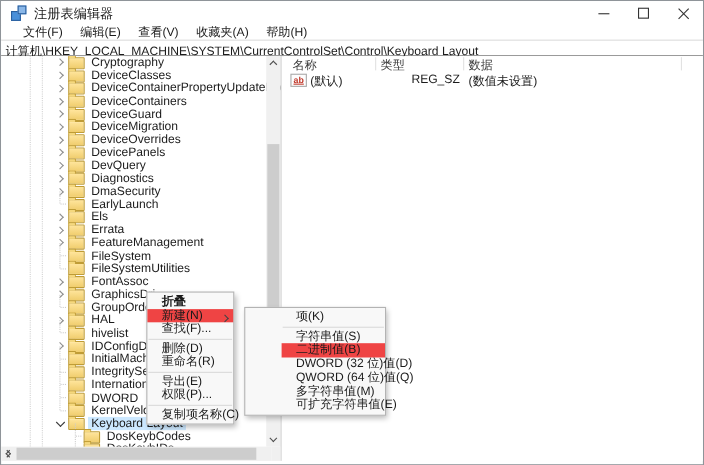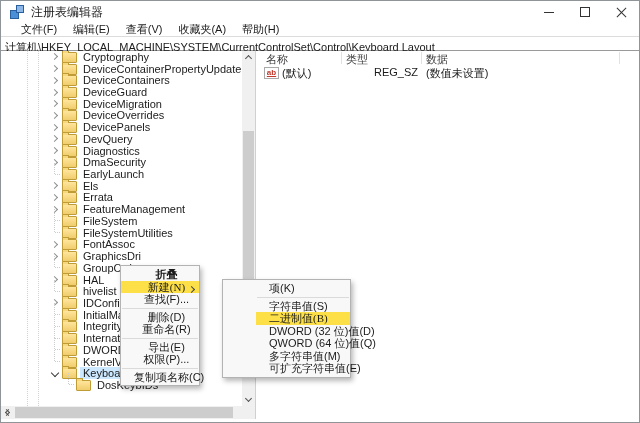--- a/index.html
+++ b/index.html
@@ -75,25 +75,25 @@
   .hsep{position:absolute;top:1px;width:1px;height:12px;background:#e2e2e2;}
   .hs1{left:83px;} .hs2{left:163px;} .hs3{left:361px;}
   .list-row{position:absolute;left:0;top:15px;width:100%;height:13px;}
   .ab-icon{position:absolute;left:6px;top:1px;width:13px;height:10px;border:1px solid #a9a9a9;background:#fdfdfd;color:#c0392b;font-size:8px;line-height:9px;text-align:center;font-weight:bold;text-decoration:underline;}
   .cell-name{position:absolute;left:24px;top:0;}
   .cell-type{position:absolute;left:88px;top:0;margin-left:28px;}
   .cell-data{position:absolute;left:168px;top:0;}
 
   
   .menu{position:absolute;background:#f8f8f8;border:1px solid #b3b3b3;box-shadow:2px 3px 5px rgba(0,0,0,0.28);padding:2px 0;box-sizing:border-box;font-size:11px;}
-  .context-menu{left:119px;top:264px;width:80px;z-index:40;text-align:center;}
+  .context-menu{left:132px;top:264px;width:80px;z-index:40;}
   .new-submenu{left:221px;top:278px;width:129px;z-index:41;padding-left:33px;}
   .mitem{position:relative;height:12.5px;line-height:12.5px;padding-left:13px;white-space:nowrap;}
   .mitem.bold{font-weight:bold;}
-  .mitem.hl{background:#fde047;font-family:Liberation Serif, serif;}
+  .mitem.hl{background:#ef4444;}
   .msep{height:1px;background:#dadada;margin:2px 1px;}
   .marrow{display:none;}
   .mitem.has-sub .marrow{display:block;position:absolute;right:4px;top:2px;width:9px;height:9px;color:#444;}
 </style>
 </head>
 <body>
 
 <div class="canvas">
   <div class="window">
 
@@ -130,20 +130,25 @@
       <div class="guide g2"></div>
       <div class="tree-items">
           <div class="trow lv0">
     <span class="glyph collapsed"></span>
     <span class="folder"></span>
     <span class="lbl">Cryptography</span>
   </div>
           <div class="trow lv0">
     <span class="glyph collapsed"></span>
     <span class="folder"></span>
+    <span class="lbl">DeviceClasses</span>
+  </div>
+          <div class="trow lv0">
+    <span class="glyph collapsed"></span>
+    <span class="folder"></span>
     <span class="lbl">DeviceContainerPropertyUpdateEvents</span>
   </div>
           <div class="trow lv0">
     <span class="glyph collapsed"></span>
     <span class="folder"></span>
     <span class="lbl">DeviceContainers</span>
   </div>
           <div class="trow lv0">
     <span class="glyph collapsed"></span>
     <span class="folder"></span>
@@ -261,20 +266,25 @@
   </div>
           <div class="trow lv0">
     <span class="glyph none"></span>
     <span class="folder"></span>
     <span class="lbl">KernelVelo</span>
   </div>
           <div class="trow lv0">
     <span class="glyph expanded"></span>
     <span class="folder"></span>
     <span class="lbl selected">Keyboard Layout</span>
+  </div>
+          <div class="trow lv1">
+    <span class="glyph none"></span>
+    <span class="folder"></span>
+    <span class="lbl">DosKeybCodes</span>
   </div>
           <div class="trow lv1">
     <span class="glyph none"></span>
     <span class="folder"></span>
     <span class="lbl">DosKeybIDs</span>
   </div>
         </div>
 
       <div class="vscroll">
         <div class="sb-btn sb-up">

